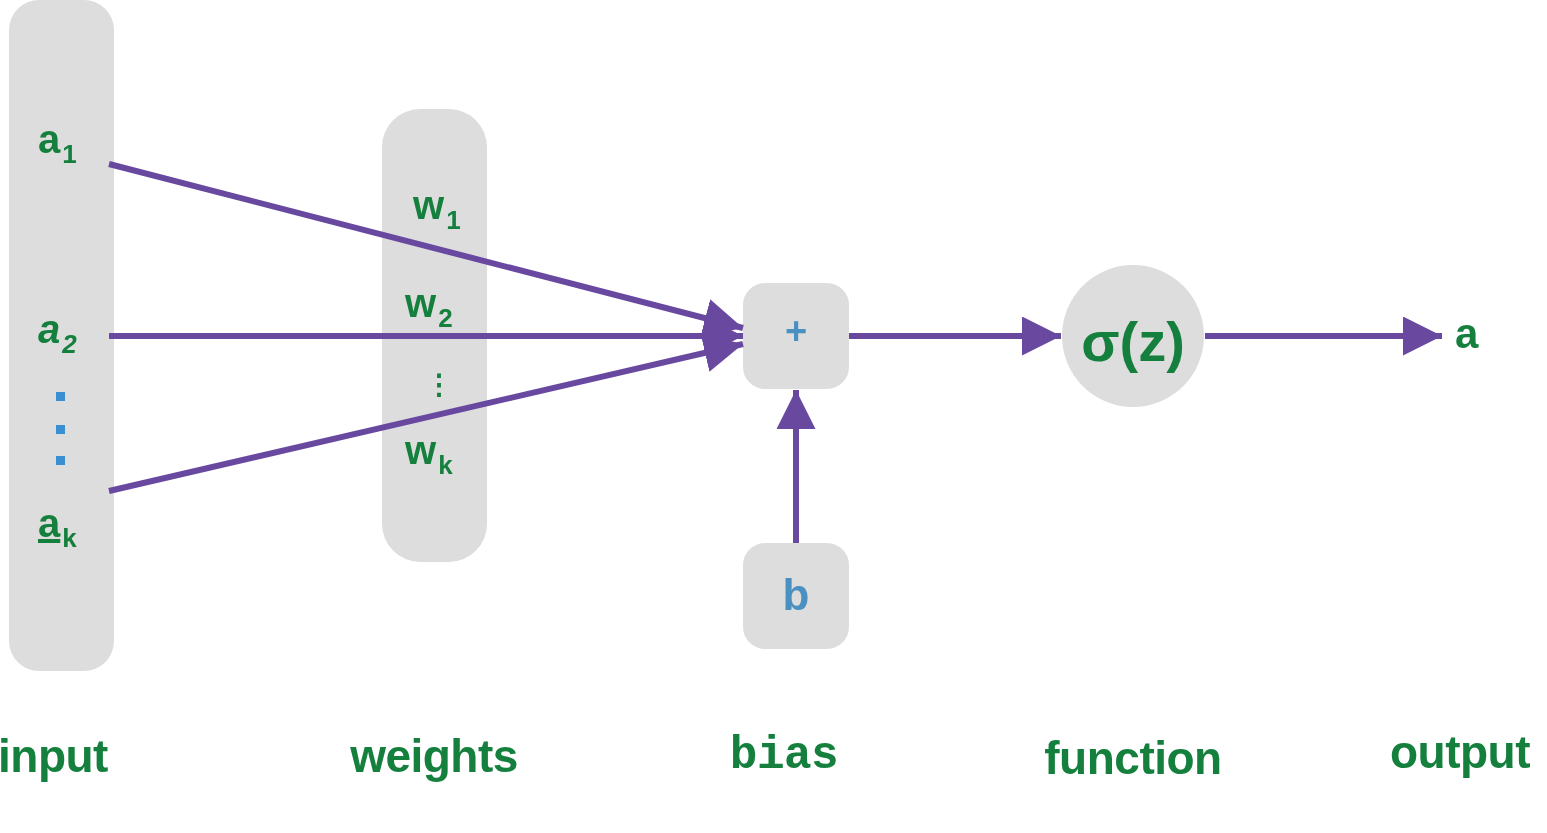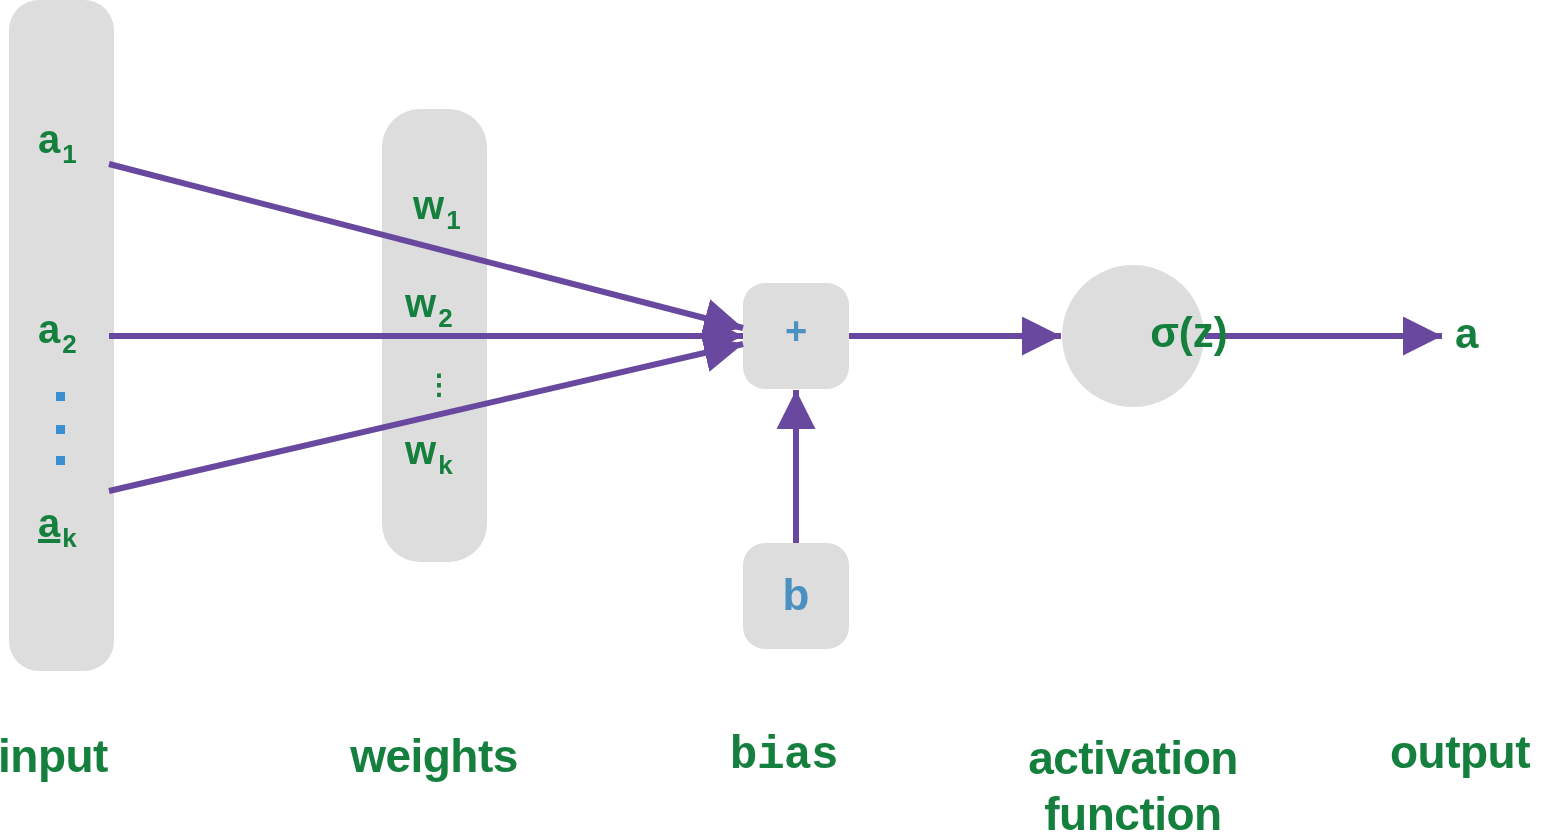--- a/index.html
+++ b/index.html
@@ -31,21 +31,21 @@
   <line x1="109" y1="336" x2="743" y2="336" stroke="#6949a0" stroke-width="6" marker-end="url(#ah)"></line>
   <line x1="109" y1="491" x2="743" y2="344" stroke="#6949a0" stroke-width="6" marker-end="url(#ah)"></line>
   <line x1="796" y1="543" x2="796" y2="390" stroke="#6949a0" stroke-width="6" marker-end="url(#ah)"></line>
   <line x1="849" y1="336" x2="1061" y2="336" stroke="#6949a0" stroke-width="6" marker-end="url(#ah)"></line>
   <line x1="1205" y1="336" x2="1442" y2="336" stroke="#6949a0" stroke-width="6" marker-end="url(#ah)"></line>
 </svg>
 
 <div class="lbl var" style="left:38px; top:117px;">
   <span>a</span><sub>1</sub>
 </div>
-<div class="lbl var" style="left:38px; top:307px;">
+<div class="lbl var" style="left:38px; top:307px;font-style:italic;">
   <span>a</span><sub>2</sub>
 </div>
 <div class="lbl" style="left:52px; top:388px; font-size:20px; line-height:32px; width:20px;">
   <div style="width:9px;height:9px;background:#3a8fd0;margin:4px 0 24px 4px;"></div>
   <div style="width:9px;height:9px;background:#3a8fd0;margin:0 0 22px 4px;"></div>
   <div style="width:9px;height:9px;background:#3a8fd0;margin:0 0 0 4px;"></div>
 </div>
 <div class="lbl var" style="left:38px; top:501px;text-decoration:underline;">
   <span>a</span><sub>k</sub>
 </div>
@@ -56,23 +56,22 @@
 <div class="lbl var" style="left:405px; top:281px;">
   <span>w</span><sub>2</sub>
 </div>
 <div class="lbl" style="left:425px; top:368px; font-size:28px;">⋮</div>
 <div class="lbl var" style="left:405px; top:428px;text-align:center;">
   <span>w</span><sub>k</sub>
 </div>
 
 <div class="lbl boxtxt" style="left:743px; top:310px; width:106px; text-align:center; font-size:38px;">+</div>
 <div class="lbl boxtxt" style="left:743px; top:570px; width:106px; text-align:center; font-size:44px;">b</div>
-<div class="lbl" style="left:1118px; top:309px; width:142px; text-align:center; font-size:42px;">σ(z)</div>
+<div class="lbl" style="left:1062px; top:309px; width:142px; text-align:center; font-size:56px;">σ(z)</div>
 <div class="lbl" style="left:1455px; top:310px; font-size:42px;">a</div>
 
 <div class="lbl cap" style="left:-2px; top:728px; width:124px; text-align:left;">input</div>
 <div class="lbl cap" style="left:334px; top:728px; width:200px;">weights</div>
 <div class="lbl cap" style="left:714px; top:728px; width:140px;font-family:Liberation Mono, monospace;">bias</div>
 <div class="lbl cap" style="left:1008px; top:730px; width:250px;">
-  <div>activation</div>
   <div>function</div>
 </div>
 <div class="lbl cap" style="left:1390px; top:724px; width:160px; text-align:left;">output</div>
 
 </body></html>

